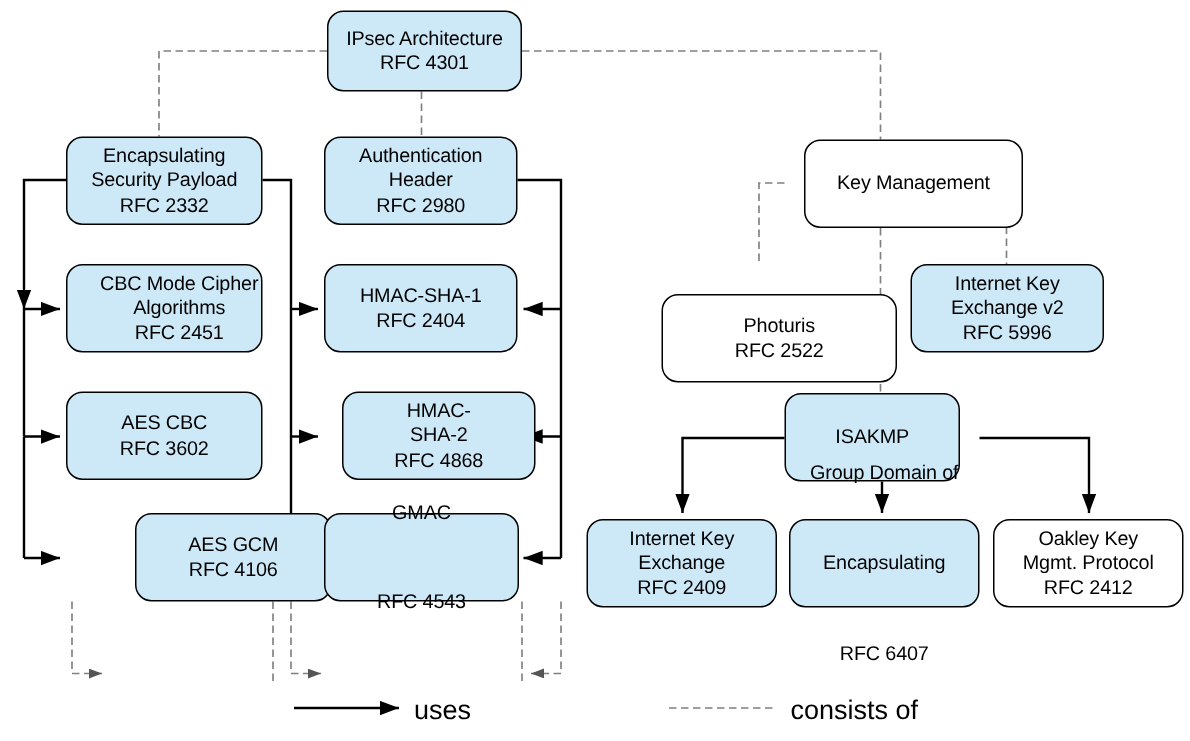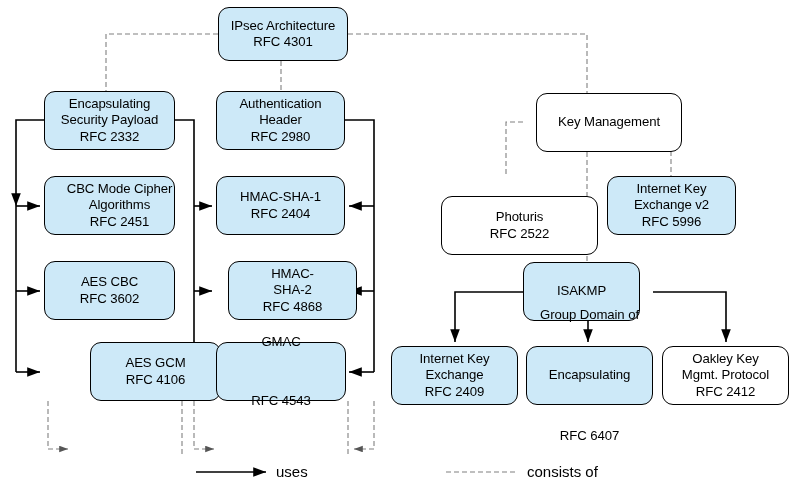--- a/index.html
+++ b/index.html
@@ -38,21 +38,21 @@
     color: #000000;
     text-align: right;
     z-index: 5;
     letter-spacing: -0.1px;
   }
   .node.blue { background: #cde9f8; }
   .node.white { background: #ffffff; }
   .node .ln { display: block; white-space: nowrap; }
   .legend-label {
     position: absolute;
-    font-size: 15px;
+    font-size: 18px;
     color: #000000;
     white-space: nowrap;
     z-index: 5;
   }
 </style>
 </head>
 <body>
 
 <div id="diagram-root">
 

